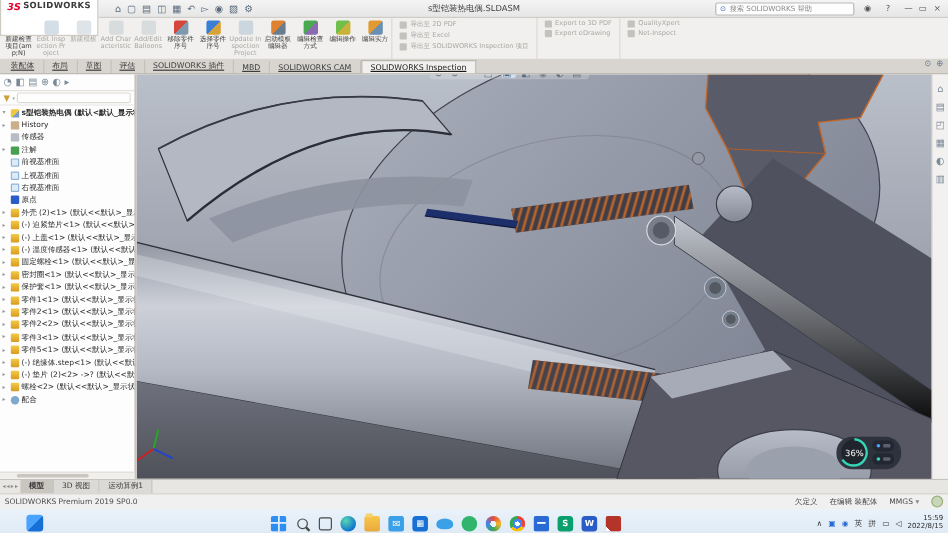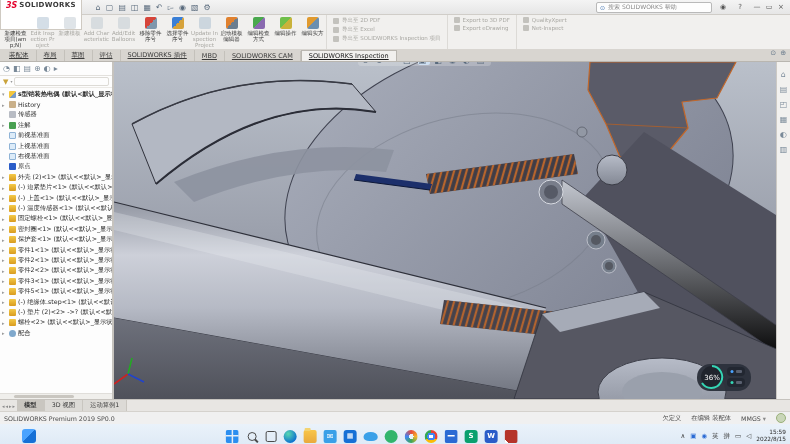--- a/index.html
+++ b/index.html
@@ -136,20 +136,21 @@
       <span class="qa">▢</span>
       <span class="qa">▤</span>
       <span class="qa">◫</span>
       <span class="qa">▦</span>
       <span class="qa">↶</span>
       <span class="qa">▻</span>
       <span class="qa">◉</span>
       <span class="qa">▧</span>
       <span class="qa">⚙</span>
     </div>
+  <div id="title-text">s型铠装热电偶.SLDASM</div>
   <div id="tb-right">
     <div id="searchbox">
       <span class="sg">⊙</span>
       <span>搜索 SOLIDWORKS 帮助</span>
     </div>
     <span class="winbtn">◉</span>
     <span class="winbtn">?</span>
     <span style="display:flex">
 
     <span class="winbtn">—</span>

